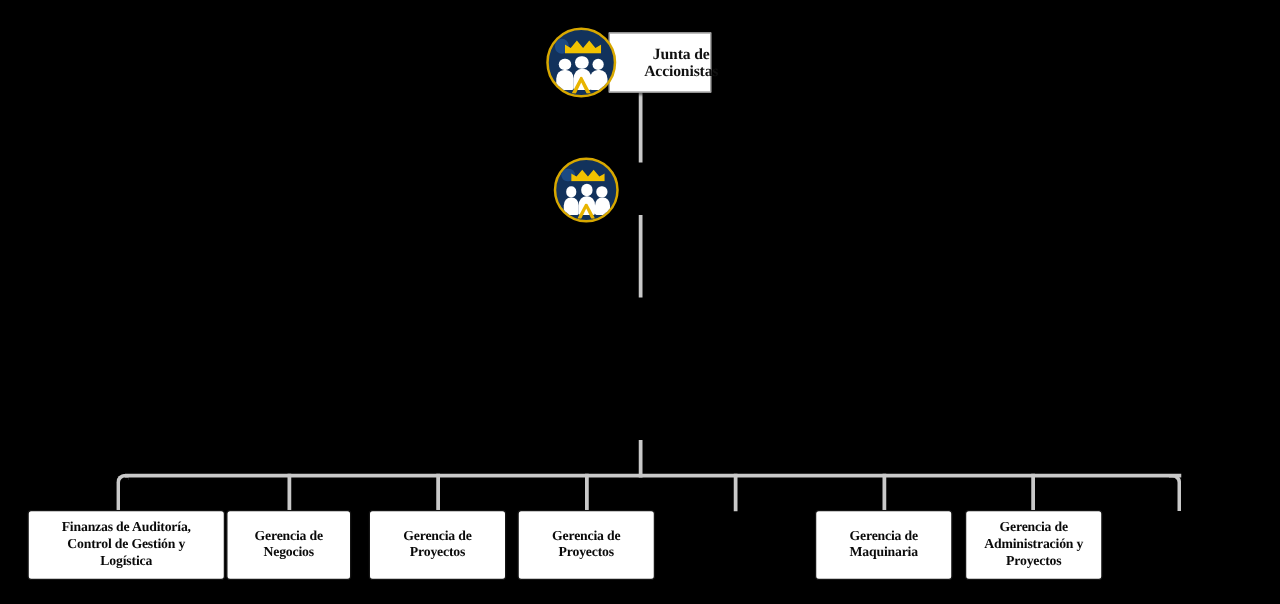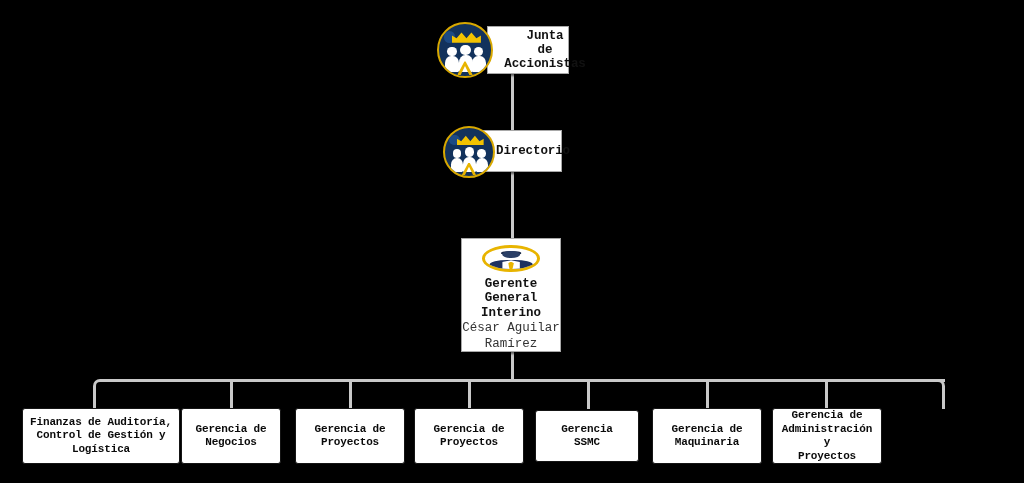--- a/index.html
+++ b/index.html
@@ -5,21 +5,21 @@
   html, body {
     margin: 0;
     padding: 0;
     background: #000000;
   }
   #canvas {
     position: relative;
     width: 1024px;
     height: 483px;
     background: #000000;
-    font-family: Liberation Mono, monospace;
+    font-family: Liberation Serif, serif;
     overflow: hidden;
   }
 
   
   .node {
     position: absolute;
     background: #ffffff;
     border: 1px solid #a8a8a8;
     box-sizing: border-box;
     box-shadow: 2px 2px 2px rgba(0,0,0,0.55);
@@ -255,37 +255,21 @@
     <div class="moon"></div>
     <div class="crown"></div>
     <div class="figure" style="left:16%; top:44%; width:18%; height:18%;"></div>
     <div class="figure" style="left:41%; top:40%; width:20%; height:20%;"></div>
     <div class="figure" style="left:67%; top:44%; width:18%; height:18%;"></div>
     <div class="body" style="left:12%; top:62%; width:26%; height:30%;"></div>
     <div class="body" style="left:38%; top:60%; width:27%; height:32%;"></div>
     <div class="body" style="left:64%; top:62%; width:26%; height:30%;"></div>
     <div class="rays"></div>
   </div>
-  <div class="node node-top" style="left:460px; top:130px; width:102px; height:42px;">
-    <div class="node-label" style="padding-left:44px;">Directorio</div>
-  </div>
-
-  <div class="node" style="left:461px; top:238px; width:100px; height:114px; padding-top:6px;">
-    <div class="avatar">
-      <div class="hair"></div>
-      <div class="head"></div>
-      <div class="shoulders"></div>
-      <div class="shirt"></div>
-      <div class="tie"></div>
-    </div>
-    <div class="mgr-title">Gerente General</div>
-    <div class="mgr-title">Interino</div>
-    <div class="mgr-name">César Aguilar</div>
-    <div class="mgr-name">Ramírez</div>
-  </div>
+
 
   <div class="leaf" style="left:22px; top:408px; width:158px; height:56px;">
     <div>
       <div class="leaf-label">Finanzas de Auditoría,</div>
       <div class="leaf-label">Control de Gestión y</div>
       <div class="leaf-label">Logística</div>
     </div>
   </div>
 
   <div class="leaf" style="left:181px; top:408px; width:100px; height:56px;">
@@ -302,26 +286,20 @@
     </div>
   </div>
 
   <div class="leaf" style="left:414px; top:408px; width:110px; height:56px;">
     <div>
       <div class="leaf-label">Gerencia de</div>
       <div class="leaf-label">Proyectos</div>
     </div>
   </div>
 
-  <div class="leaf" style="left:535px; top:410px; width:104px; height:52px;">
-    <div>
-      <div class="leaf-label">Gerencia</div>
-      <div class="leaf-label">SSMC</div>
-    </div>
-  </div>
 
   <div class="leaf" style="left:652px; top:408px; width:110px; height:56px;">
     <div>
       <div class="leaf-label">Gerencia de</div>
       <div class="leaf-label">Maquinaria</div>
     </div>
   </div>
 
   <div class="leaf" style="left:772px; top:408px; width:110px; height:56px;">
     <div>

